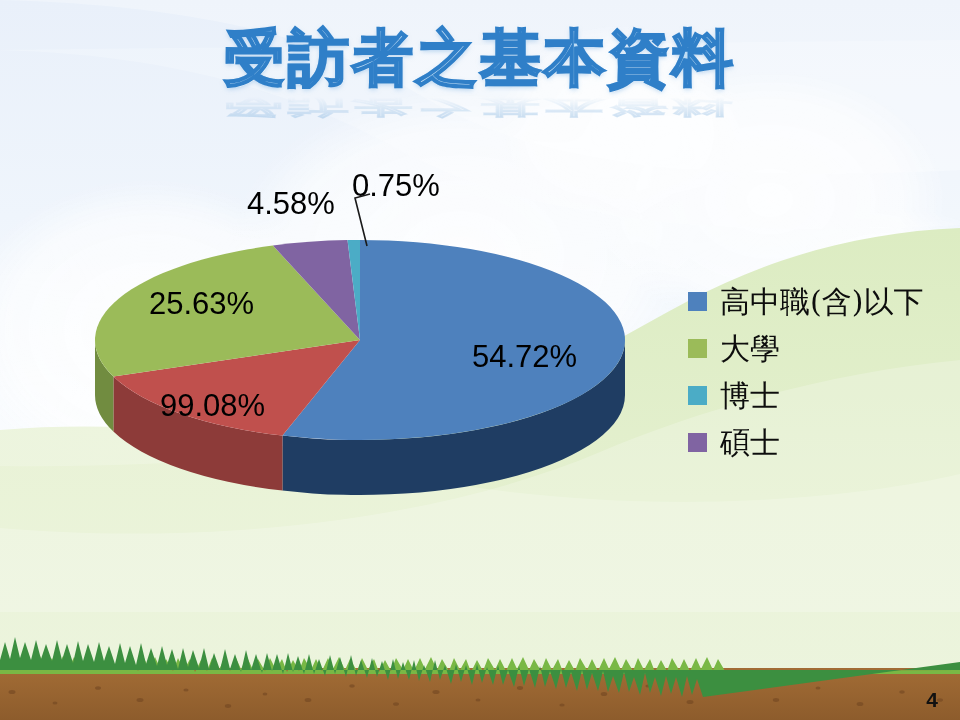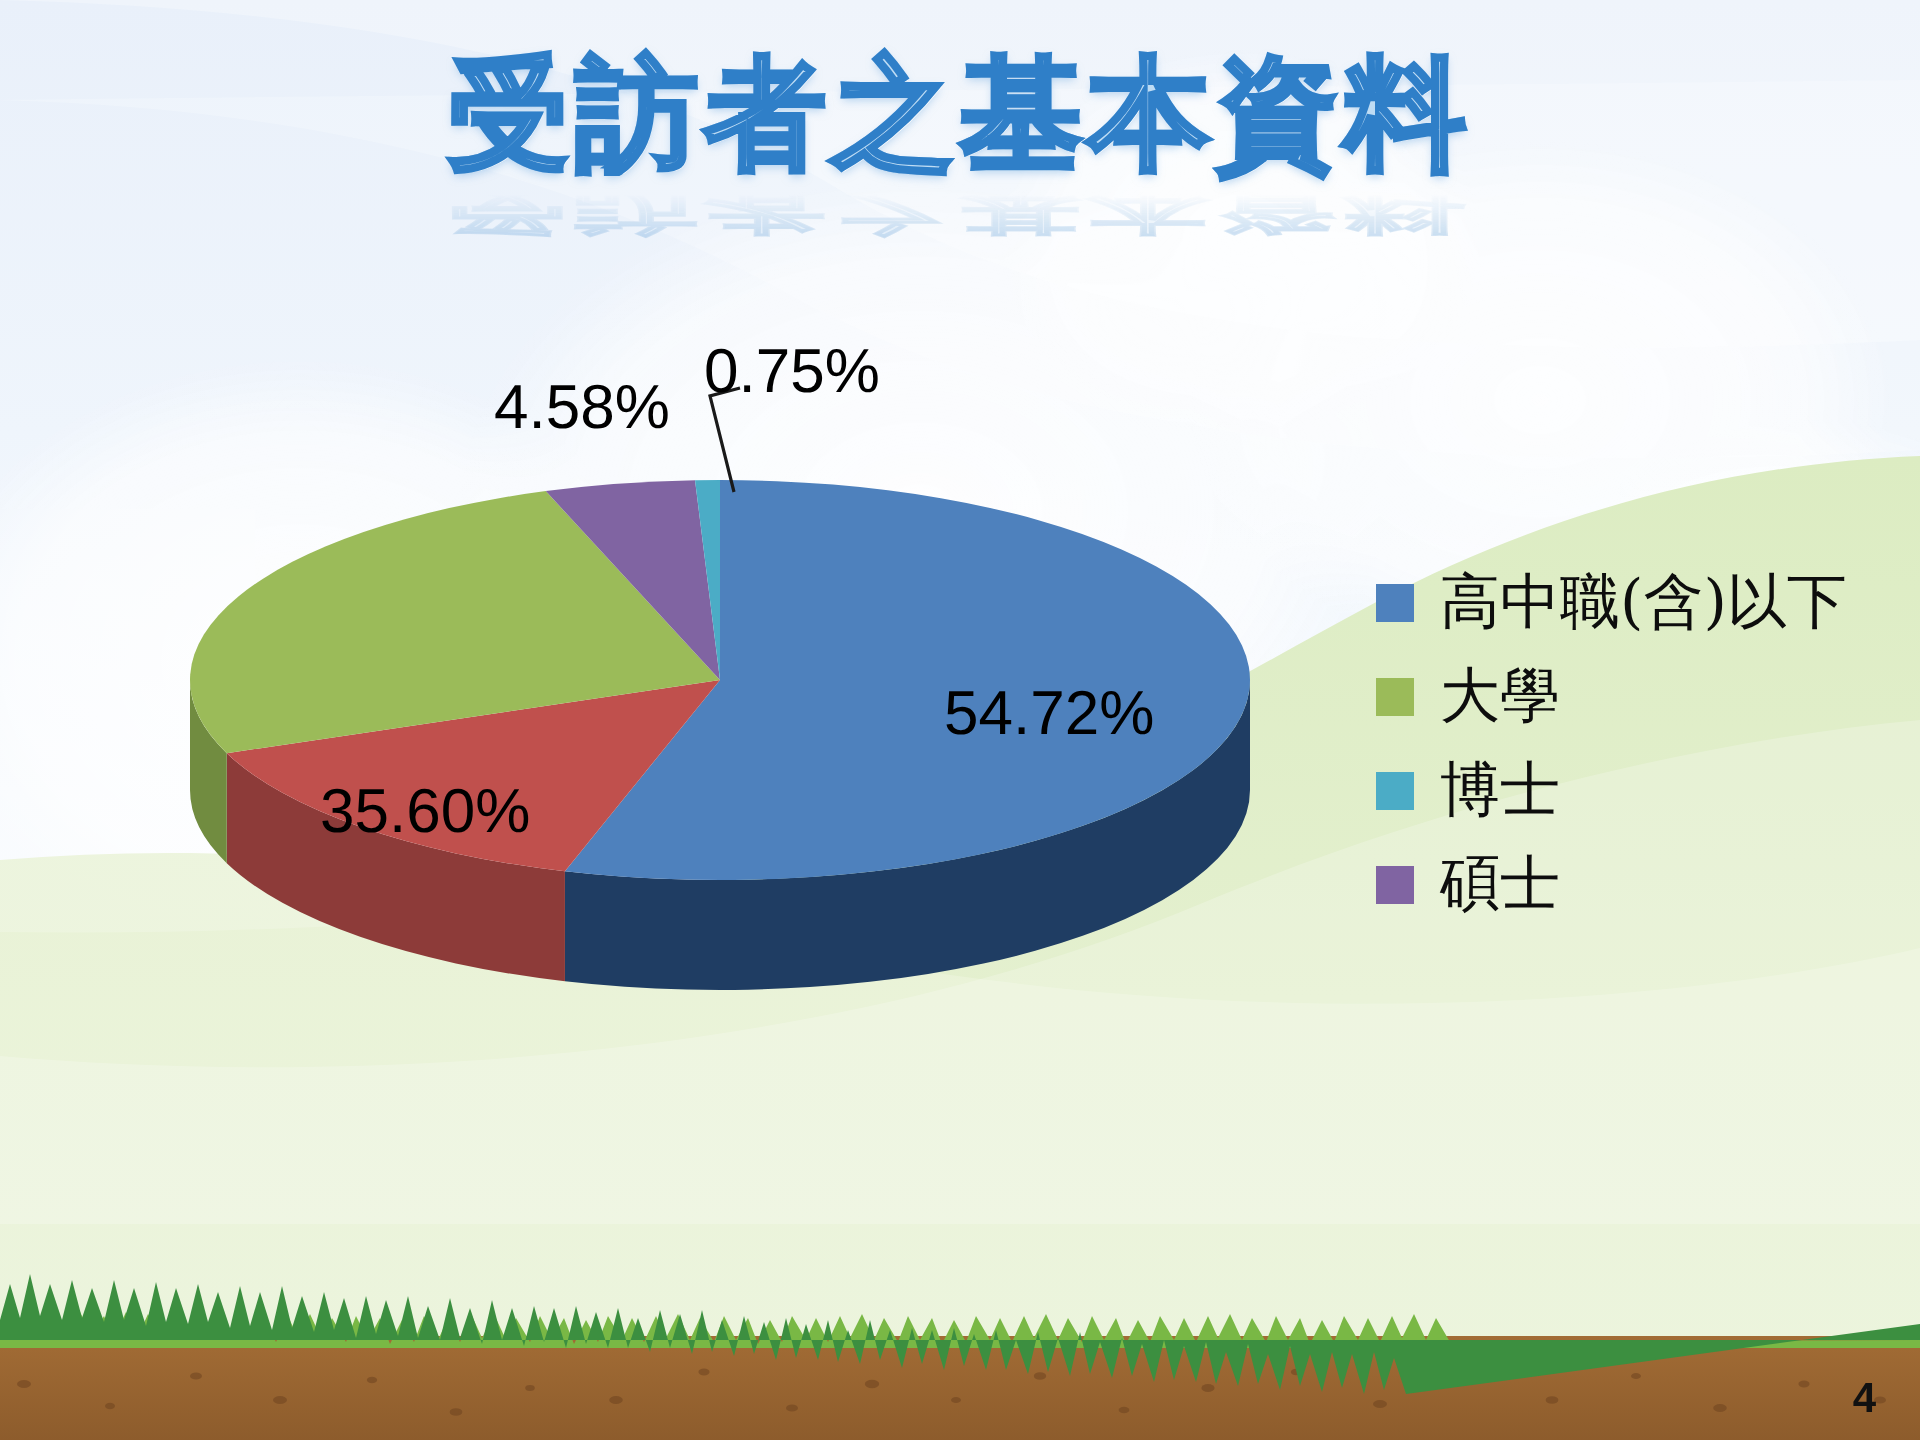--- a/index.html
+++ b/index.html
@@ -269,21 +269,22 @@
           <path d="M300,190 L222.46974527716014,285.62450267180395 A265,100 0 0 1 53.383694987002315,226.59676669316414 Z" fill="#c0504d"></path>
           <path d="M300,190 L53.383694987002315,226.59676669316414 A265,100 0 0 1 212.8943723589113,95.55657813518535 Z" fill="#9bbb59"></path>
           <path d="M300,190 L212.8943723589113,95.55657813518535 A265,100 0 0 1 287.5155430405565,90.11103470552432 Z" fill="#8064a2"></path>
           <path d="M300,190 L287.5155430405565,90.11103470552432 A265,100 0 0 1 299.99999999999994,90 Z" fill="#4bacc6"></path>
         </g>
         <polyline points="307,96 295,48 310,44" fill="none" stroke="#1a1a1a" stroke-width="1.6"></polyline>
     </svg>
 
     
     <div class="pie-label" style="left:412px; top:191px;">54.72%</div>
-    <div class="pie-label" style="left:100px; top:240px;">35.60%</div>
+    <div class="pie-label" style="left:100px; top:240px;">99.08%</div>
+    <div class="pie-label" style="left:89px; top:138px;">25.63%</div>
     <div class="pie-label" style="left:187px; top:38px;">4.58%</div>
     <div class="pie-label" style="left:292px; top:20px;">0.75%</div>
   </div>
 
   <div id="legend">
     <div class="legend-row">
       <span class="legend-swatch" style="background:#4e81bd"></span>
       <span class="legend-label">高中職(含)以下</span>
     </div>
     <div class="legend-row">

